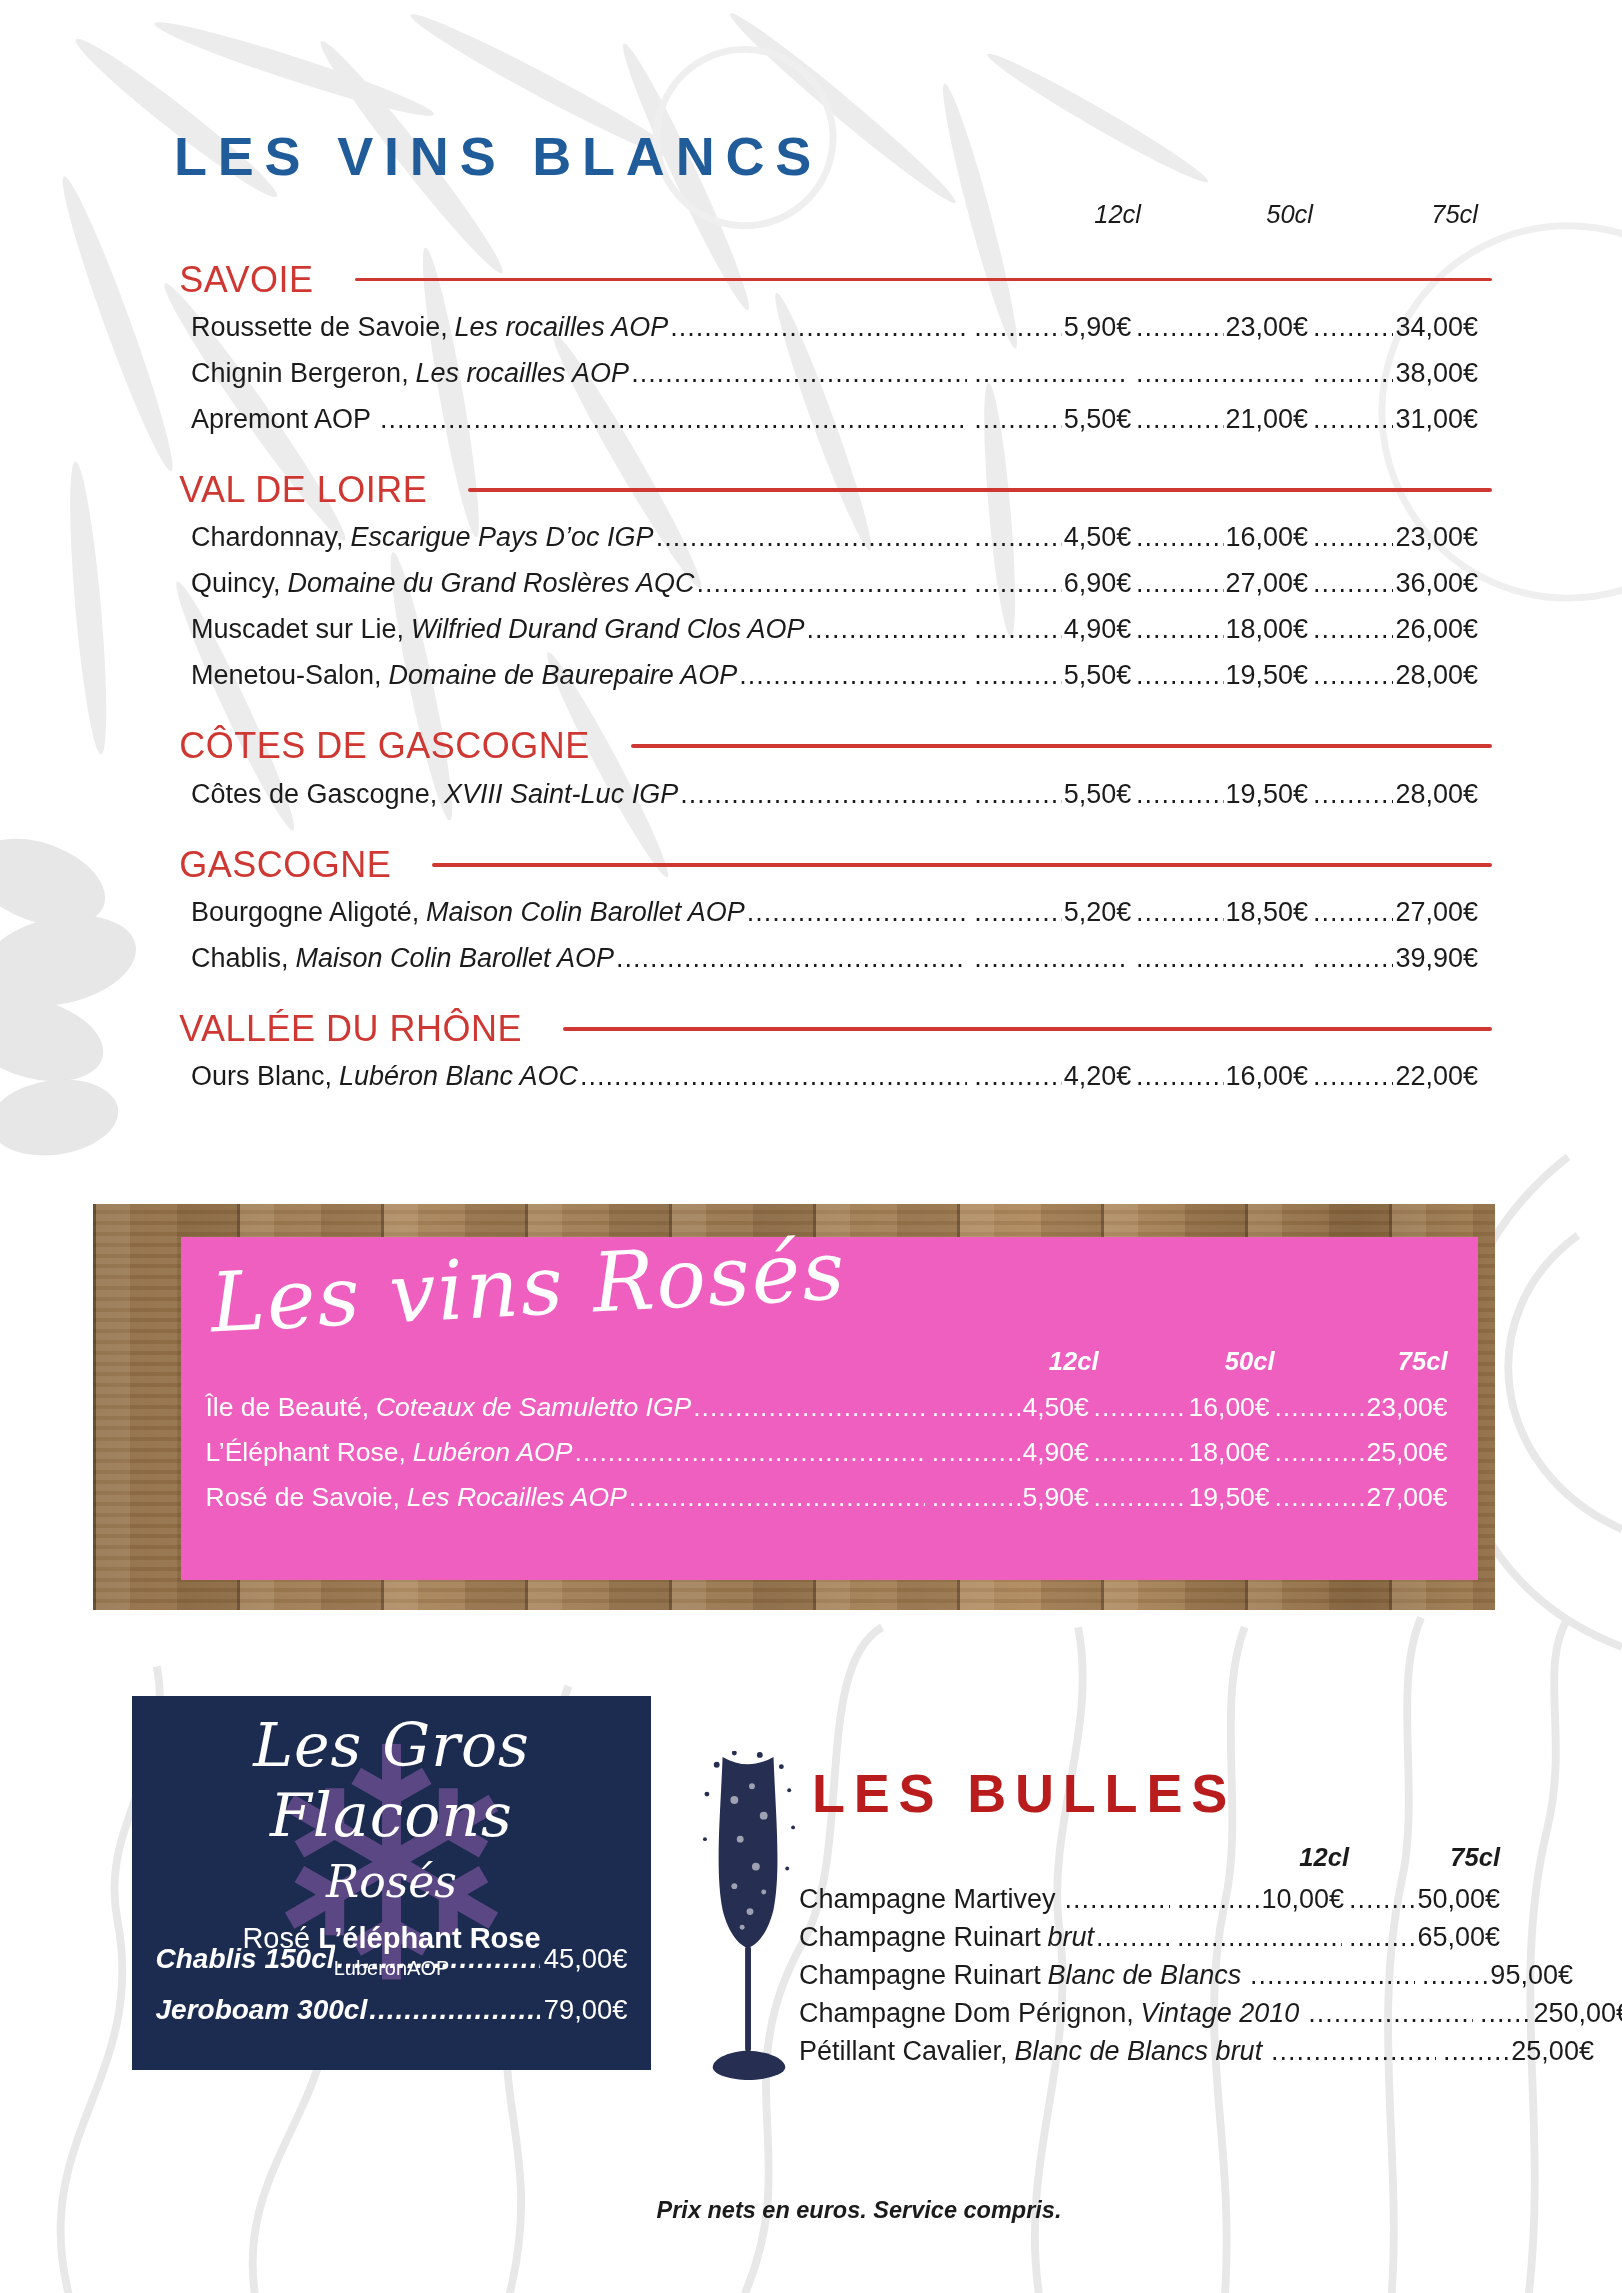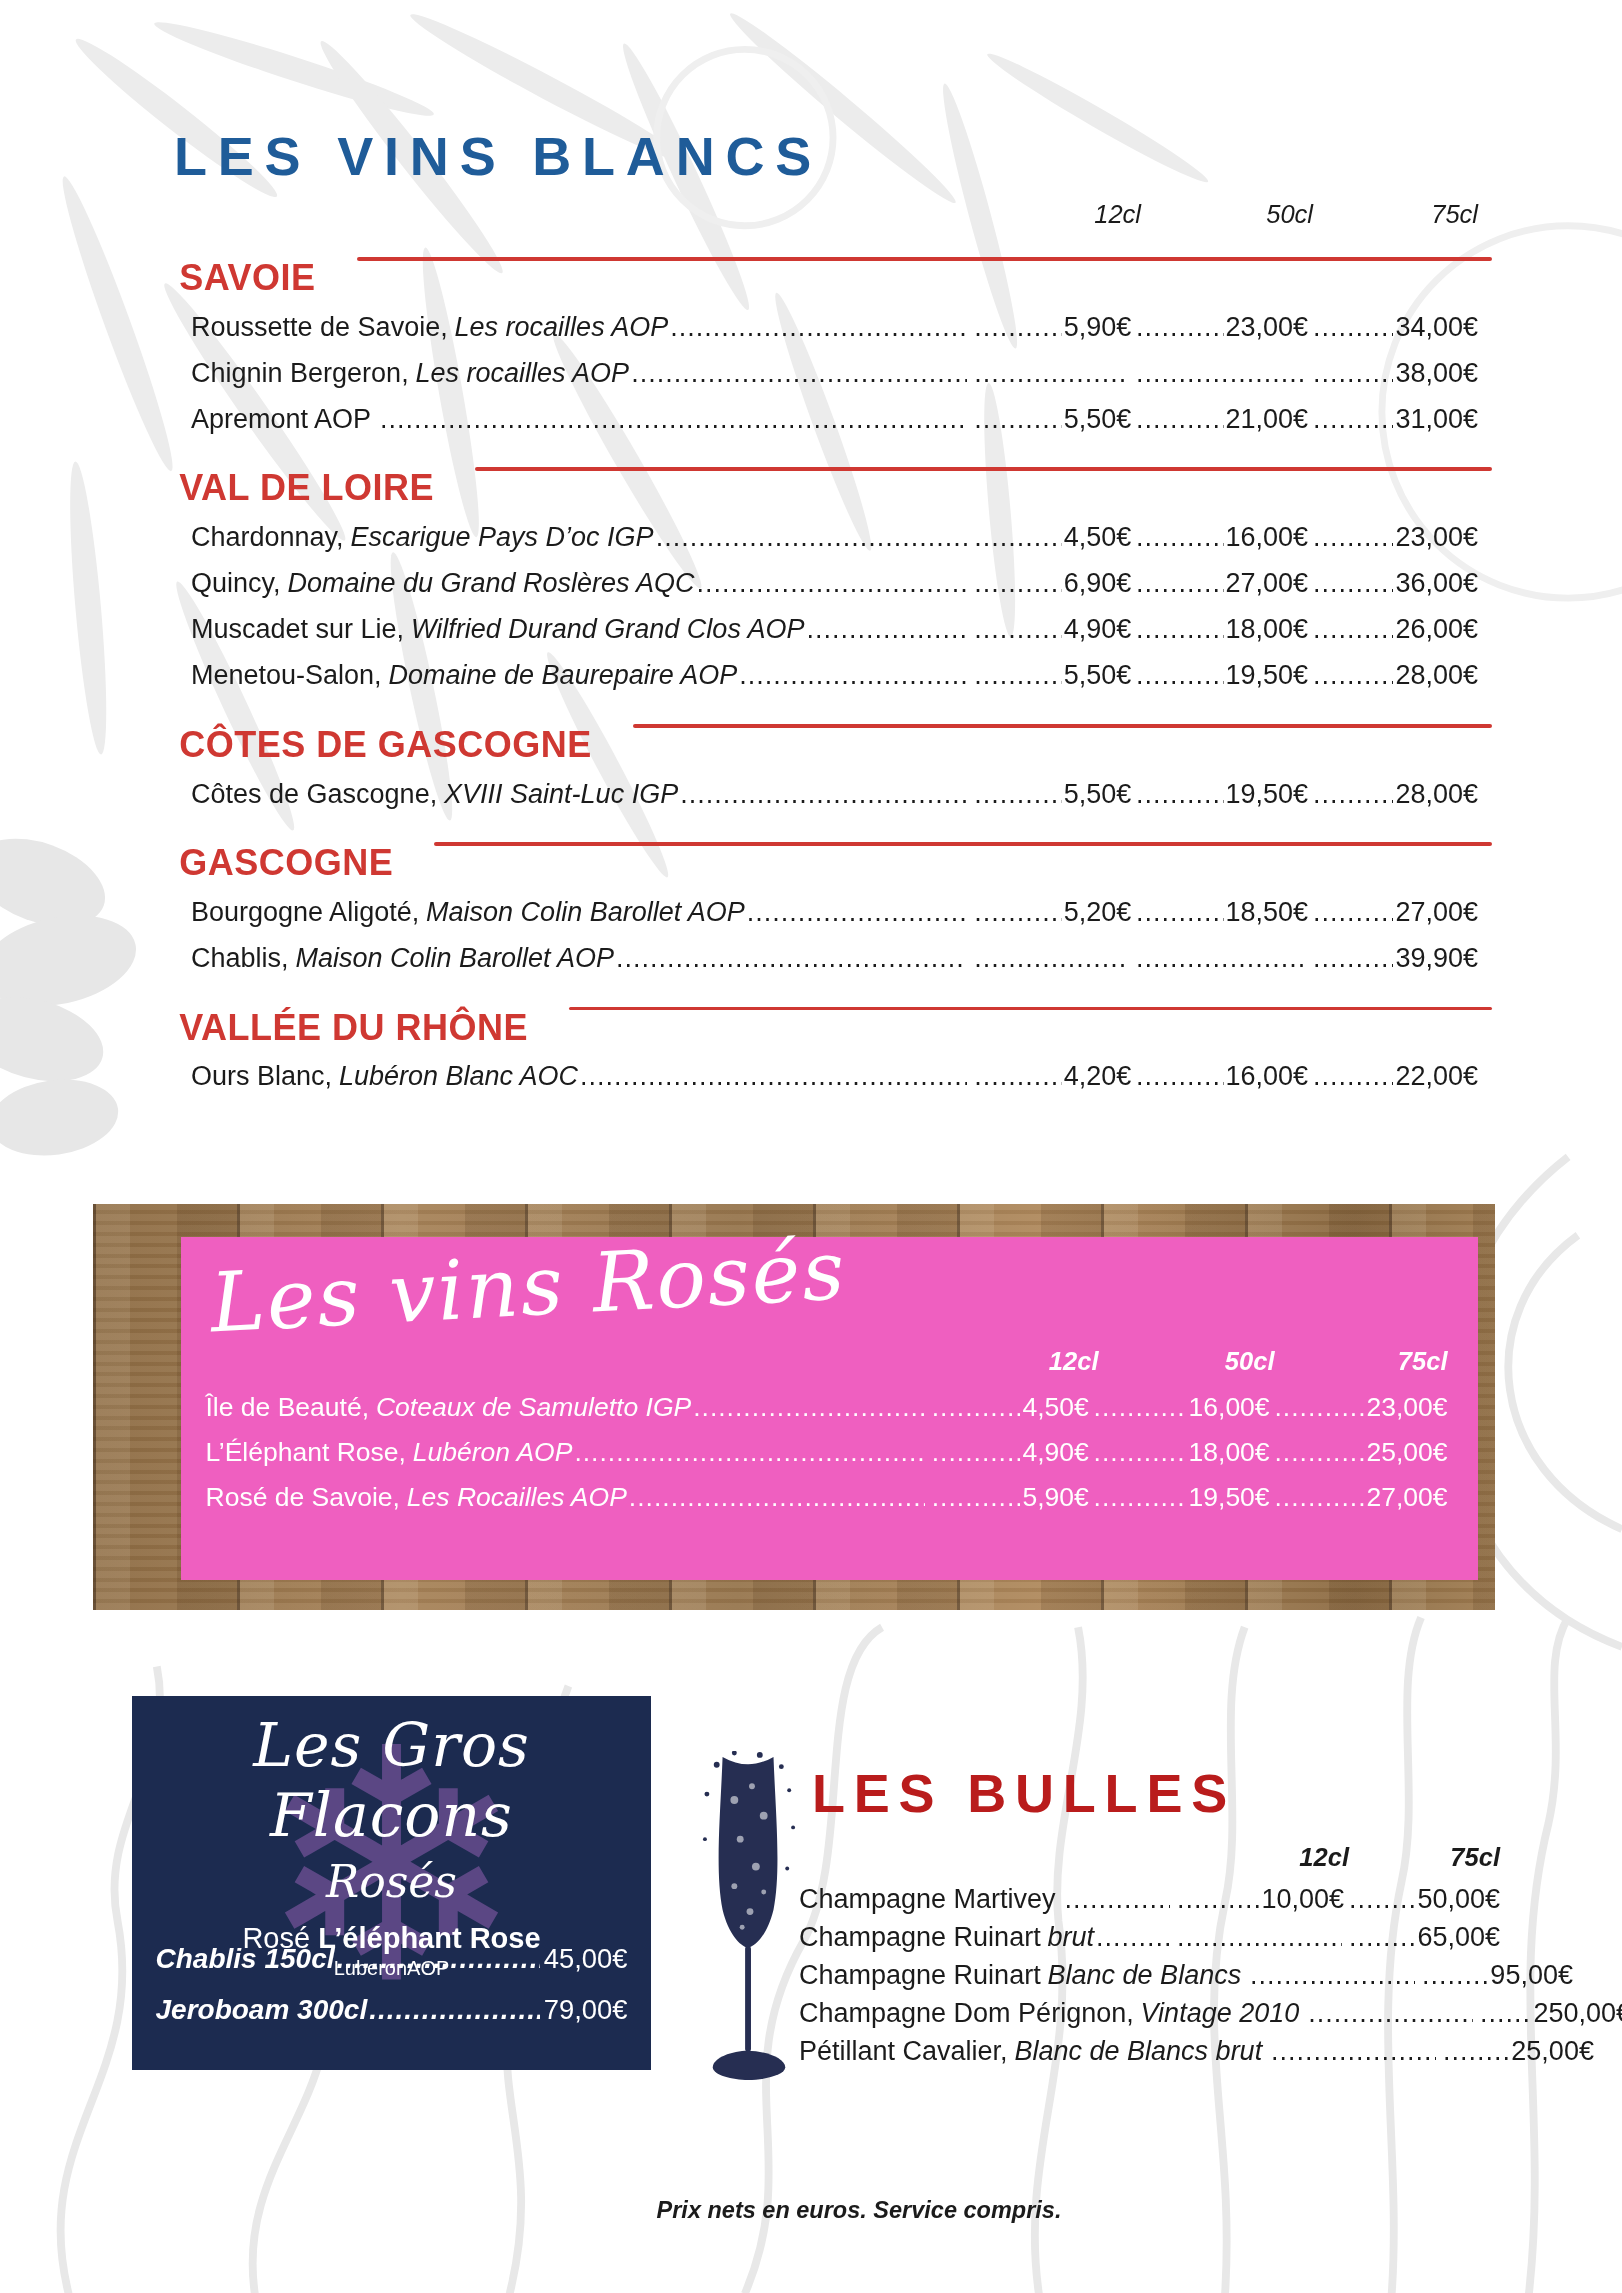--- a/index.html
+++ b/index.html
@@ -15,22 +15,22 @@
   .colheads{left:191px;top:200px;width:1287px;display:flex;align-items:baseline;
             font-style:italic;font-size:25.5px;color:#1b1b1b;}
   .colheads .sp{flex:1;}
   .ch12{width:157px;text-align:right;}
   .ch50{width:172px;text-align:right;}
   .ch75{width:165px;text-align:right;}
 
   
   .blancs{left:191px;top:257px;width:1287px;}
   .wsec{margin-bottom:17.6px;}
-  .sec-head{display:flex;align-items:flex-start;height:45px;margin:0 -13.7px 9.8px -11.8px;
-            color:#cf3832;font-size:36px;font-weight:700;letter-spacing:0.5px;}
+  .sec-head{display:flex;align-items:center;height:45px;margin:0 -13.7px 9.8px -11.8px;
+            color:#cf3832;font-size:36px;font-weight:400;letter-spacing:0.5px;}
   .sec-head .rule{flex:1;height:3.9px;background:#cf3832;margin-left:41px;border-radius:2px;}
   .wrow{display:flex;align-items:baseline;height:46px;font-size:27px;}
   .nm{white-space:nowrap;}
   .nm i{margin-left:6.9px;}
   .lead{flex:1;overflow:hidden;white-space:nowrap;margin:0 2px;}
   .lead::after,.pd::after{content:"........................................................................................................................................................";letter-spacing:1px;}
   .pc{display:flex;align-items:baseline;flex:none;padding-left:4.9px;}
   .pc12{width:157px;} .pc50{width:172px;} .pc75{width:165px;}
   .pcB12{width:167px;} .pcB75{width:151px;}
   .pcR12{width:157px;} .pcR50{width:176px;} .pcR75{width:173px;}

